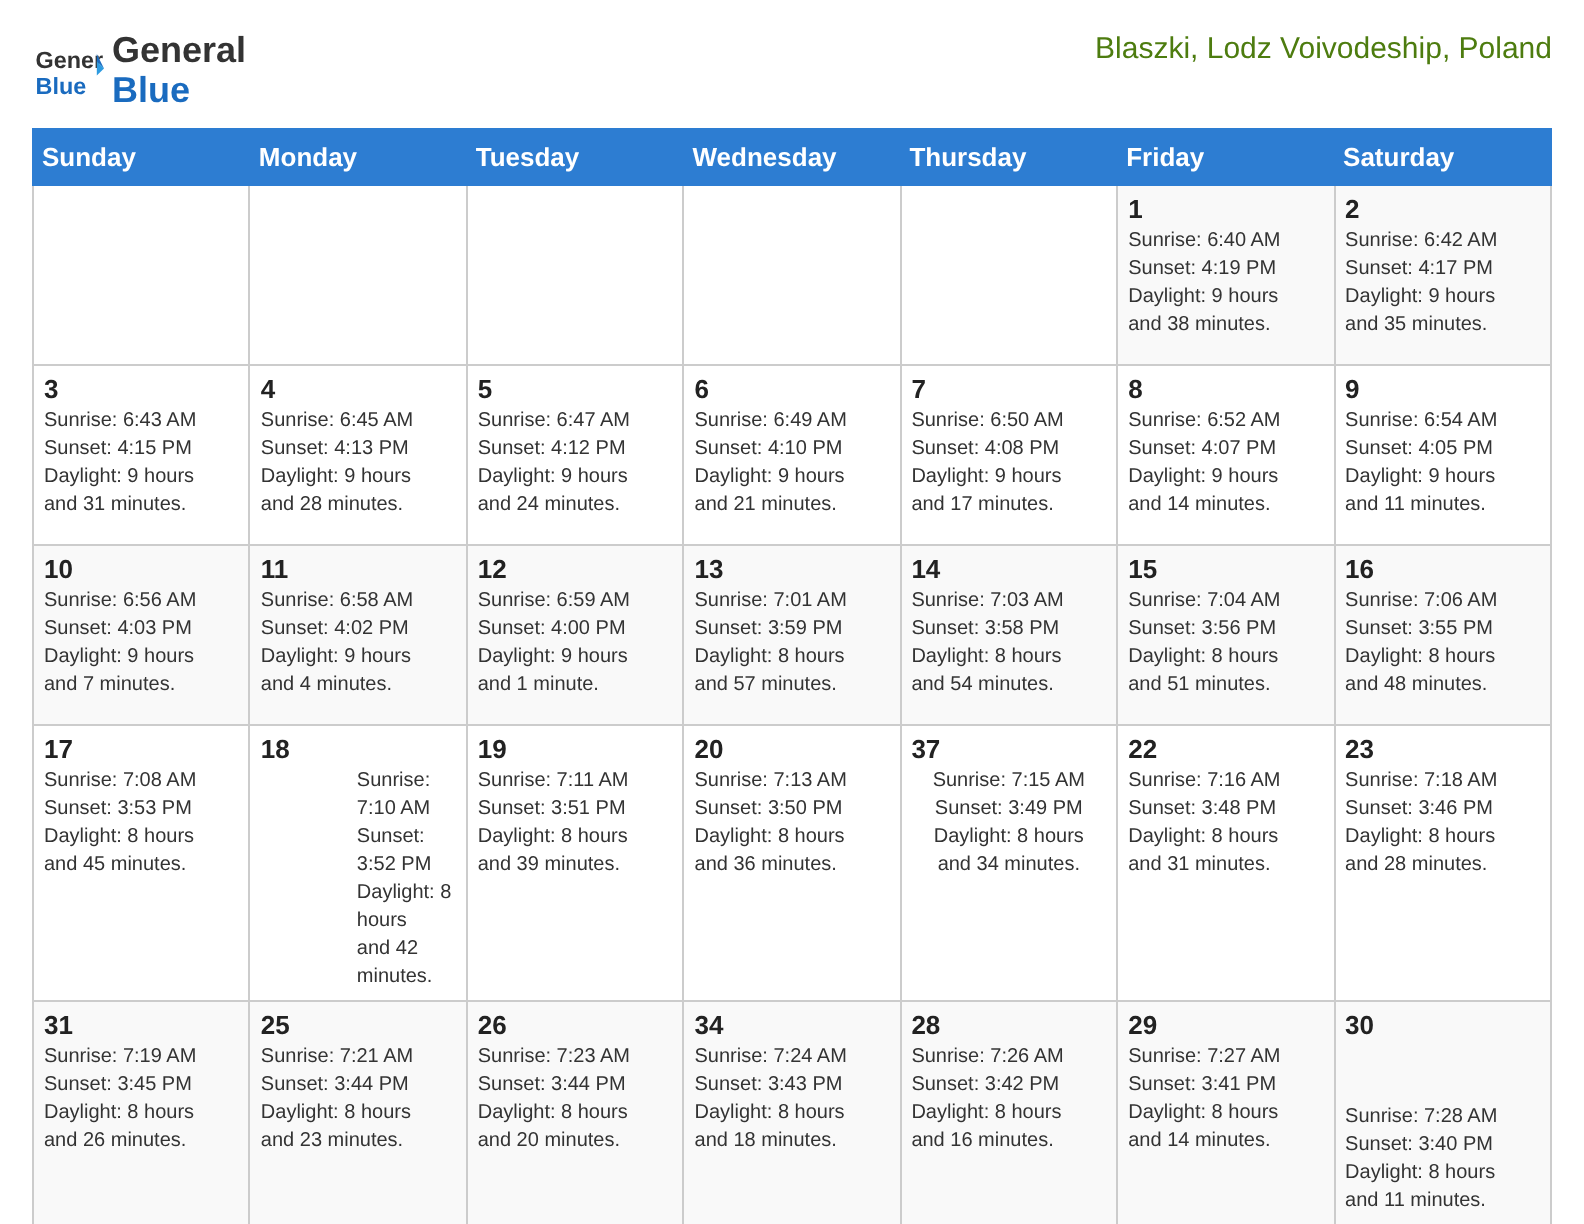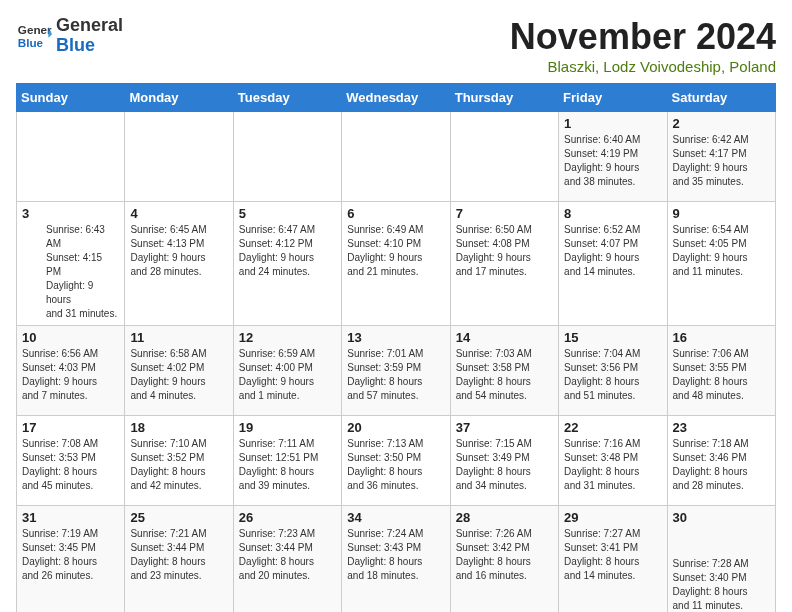--- a/index.html
+++ b/index.html
@@ -99,21 +99,20 @@
       <polygon points="36,14 40,18 36,22" fill="#2d9be0"></polygon>
     </svg>
     <div>
       <div class="logo-text">
         <span class="logo-general">General</span><br>
         <span class="logo-blue">Blue</span>
       </div>
     </div>
   </div>
   <div class="title-area">
-    <div class="cal-title">November 2024</div>
     <div class="cal-subtitle">Blaszki, Lodz Voivodeship, Poland</div>
   </div>
 </div>
 
 <table>
   <thead>
     <tr>
     <th>Sunday</th>
         <th>Monday</th>
         <th>Tuesday</th>
@@ -141,21 +140,21 @@
           <span class="day-num">2</span>
           <div class="cell-text" style="white-space: pre-line;">Sunrise: 6:42 AM
 Sunset: 4:17 PM
 Daylight: 9 hours
 and 35 minutes.</div>
         </td>
       </tr>
       <tr>
         <td>
           <span class="day-num">3</span>
-          <div class="cell-text" style="white-space: pre-line; margin-left: 24px;">Sunrise: 6:43 AM
+          <div class="cell-text" style="white-space: pre-line;">Sunrise: 6:43 AM
 Sunset: 4:15 PM
 Daylight: 9 hours
 and 31 minutes.</div>
         </td>
         <td>
           <span class="day-num">4</span>
           <div class="cell-text" style="white-space: pre-line;">Sunrise: 6:45 AM
 Sunset: 4:13 PM
 Daylight: 9 hours
 and 28 minutes.</div>
@@ -250,42 +249,42 @@
       <tr>
         <td>
           <span class="day-num">17</span>
           <div class="cell-text" style="white-space: pre-line;">Sunrise: 7:08 AM
 Sunset: 3:53 PM
 Daylight: 8 hours
 and 45 minutes.</div>
         </td>
         <td>
           <span class="day-num">18</span>
-          <div class="cell-text" style="white-space: pre-line;">Sunrise: 7:10 AM
+          <div class="cell-text" style="white-space: pre-line; margin-left: 48px;">Sunrise: 7:10 AM
 Sunset: 3:52 PM
 Daylight: 8 hours
 and 42 minutes.</div>
         </td>
         <td>
           <span class="day-num">19</span>
           <div class="cell-text" style="white-space: pre-line;">Sunrise: 7:11 AM
-Sunset: 12:51 PM
+Sunset: 3:51 PM
 Daylight: 8 hours
 and 39 minutes.</div>
         </td>
         <td>
           <span class="day-num">20</span>
           <div class="cell-text" style="white-space: pre-line;">Sunrise: 7:13 AM
 Sunset: 3:50 PM
 Daylight: 8 hours
 and 36 minutes.</div>
         </td>
         <td>
           <span class="day-num">37</span>
-          <div class="cell-text" style="white-space: pre-line;">Sunrise: 7:15 AM
+          <div class="cell-text" style="white-space: pre-line; text-align: center;">Sunrise: 7:15 AM
 Sunset: 3:49 PM
 Daylight: 8 hours
 and 34 minutes.</div>
         </td>
         <td>
           <span class="day-num">22</span>
           <div class="cell-text" style="white-space: pre-line;">Sunrise: 7:16 AM
 Sunset: 3:48 PM
 Daylight: 8 hours
 and 31 minutes.</div>

